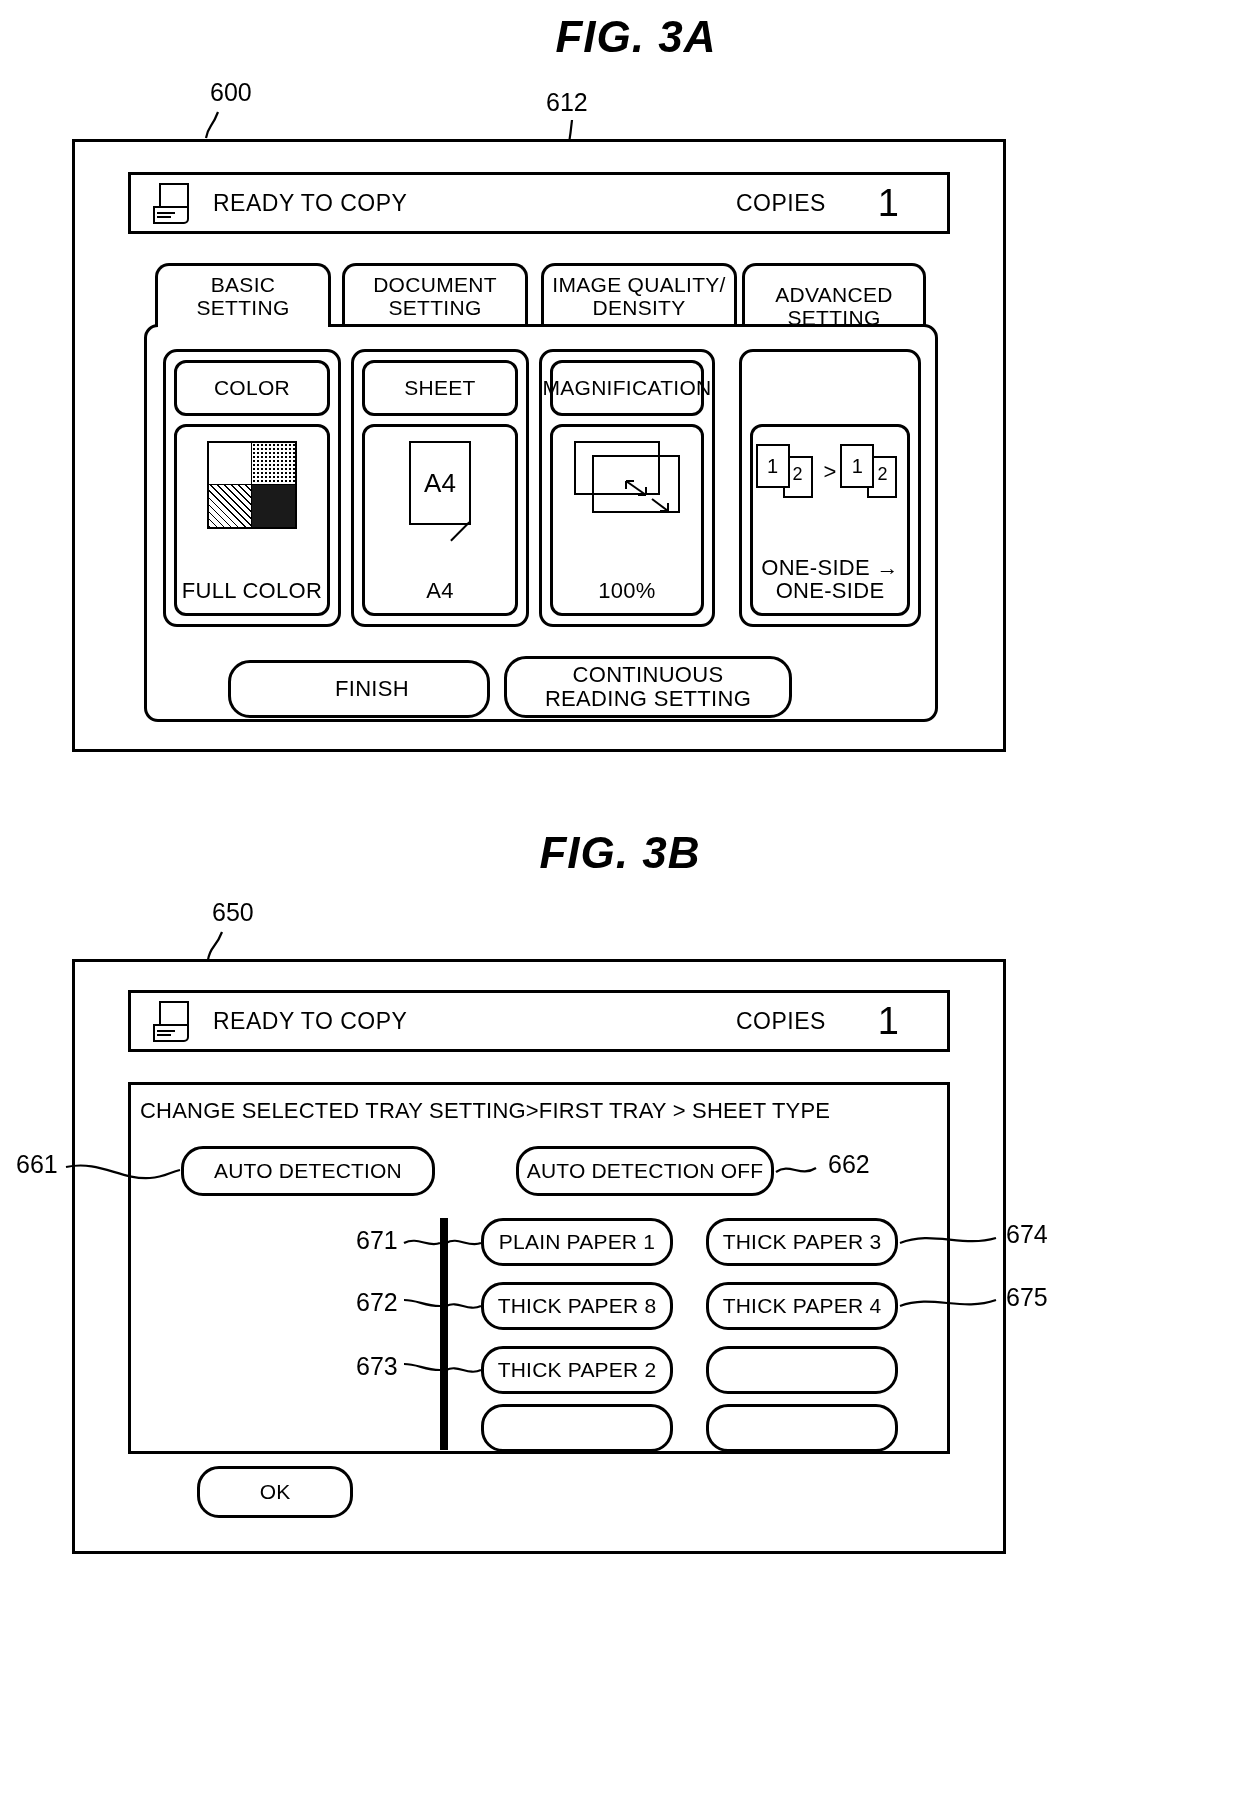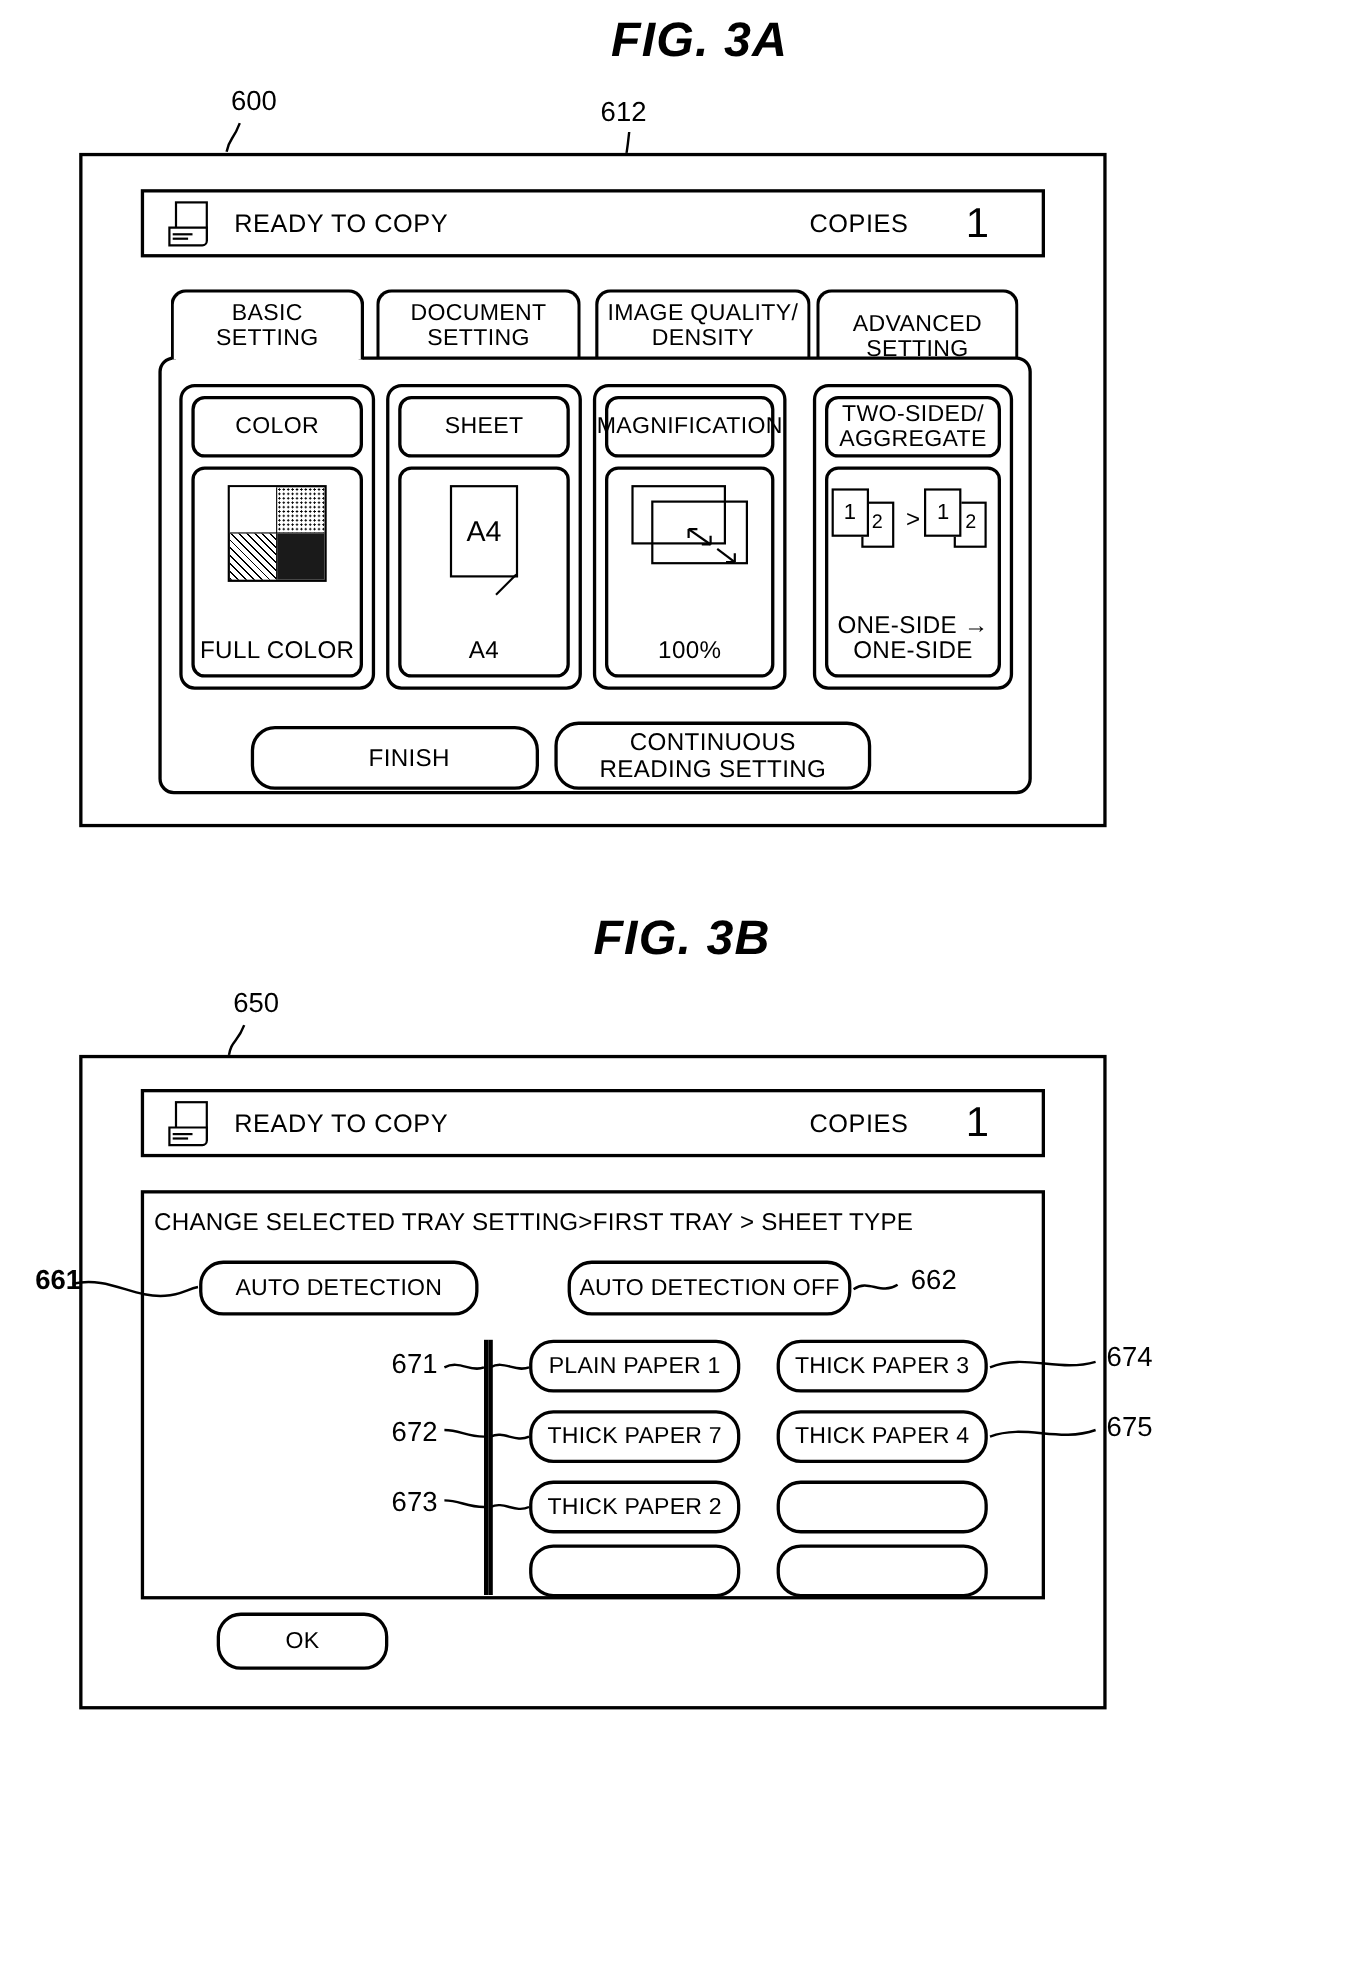--- a/index.html
+++ b/index.html
@@ -409,25 +409,20 @@
         <path d="M 72 54 L 64 54 M 72 54 L 72 46" stroke="#000" stroke-width="2" fill="none"></path>
         <path d="M 78 58 L 94 70" stroke="#000" stroke-width="2" fill="none"></path>
         <path d="M 94 70 L 86 70 M 94 70 L 94 62" stroke="#000" stroke-width="2" fill="none"></path>
       </svg>
     </div>
     <div class="card-value">100%</div>
   </div>
 </div>
 
 <div class="card" style="left:739px;top:349px;width:182px;height:278px;">
-  <div class="card-head">
-    <span>
-      <span>TWO-SIDED/</span><br><span>AGGREGATE</span>
-    </span>
-  </div>
   <div class="card-body">
     <div class="two-icon">
       <div class="pagepair">
         <div class="p1">
             <span>1</span>
           </div>
         <div class="p2">
             <span>2</span>
           </div>
       </div>
@@ -474,21 +469,21 @@
   </div>
   <div class="status-text" style="margin-left:22px;">READY TO COPY</div>
   <div class="copies-label" style="margin-left:auto;">COPIES</div>
   <div class="copies-value" style="margin-left:52px;margin-right:48px;">1</div>
 </div>
 
 <div class="outer-frame" style="left:128px;top:1082px;width:822px;height:372px;"></div>
 
 <div class="breadcrumb" style="left:140px;top:1098px;">CHANGE SELECTED TRAY SETTING&gt;FIRST TRAY &gt; SHEET TYPE</div>
 
-<div class="refnum" style="left:32px;top:1150px;font-weight:bold;">661</div>
+<div class="refnum" style="left:16px;top:1150px;">661</div>
 <svg class="leader" style="left:0;top:0;width:1240px;height:1801px;">
   <path d="M 66 1167 C 100 1160, 120 1180, 150 1178 C 165 1177, 170 1172, 180 1170"></path>
 </svg>
 <div class="pbtn" style="left:181px;top:1146px;width:254px;height:50px;">
   <span>AUTO DETECTION</span>
 </div>
 
 <div class="pbtn" style="left:516px;top:1146px;width:258px;height:50px;">
   <span>AUTO DETECTION OFF</span>
 </div>
@@ -507,21 +502,21 @@
 <div class="pbtn" style="left:481px;top:1218px;width:192px;height:48px;">
   <span>PLAIN PAPER 1</span>
 </div>
 
 <div class="refnum" style="left:356px;top:1288px;">672</div>
 <svg class="leader" style="left:0;top:0;width:1240px;height:1801px;">
   <path d="M 404 1300 C 418 1300, 424 1306, 440 1306"></path>
   <path d="M 446 1306 C 458 1300, 468 1312, 481 1306"></path>
 </svg>
 <div class="pbtn" style="left:481px;top:1282px;width:192px;height:48px;">
-  <span>THICK PAPER 7</span>
+  <span>THICK PAPER 8</span>
 </div>
 
 <div class="refnum" style="left:356px;top:1352px;">673</div>
 <svg class="leader" style="left:0;top:0;width:1240px;height:1801px;">
   <path d="M 404 1364 C 418 1364, 424 1370, 440 1370"></path>
   <path d="M 446 1370 C 458 1364, 468 1376, 481 1370"></path>
 </svg>
 <div class="pbtn" style="left:481px;top:1346px;width:192px;height:48px;">
   <span>THICK PAPER 2</span>
 </div>

